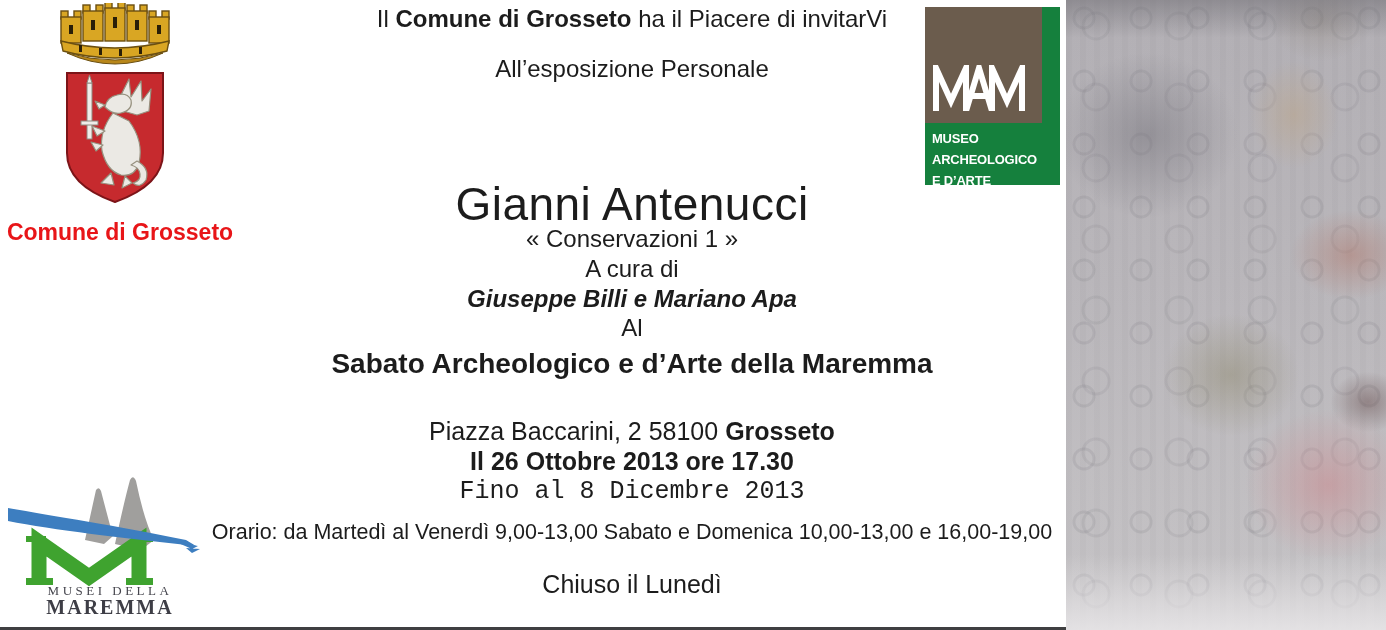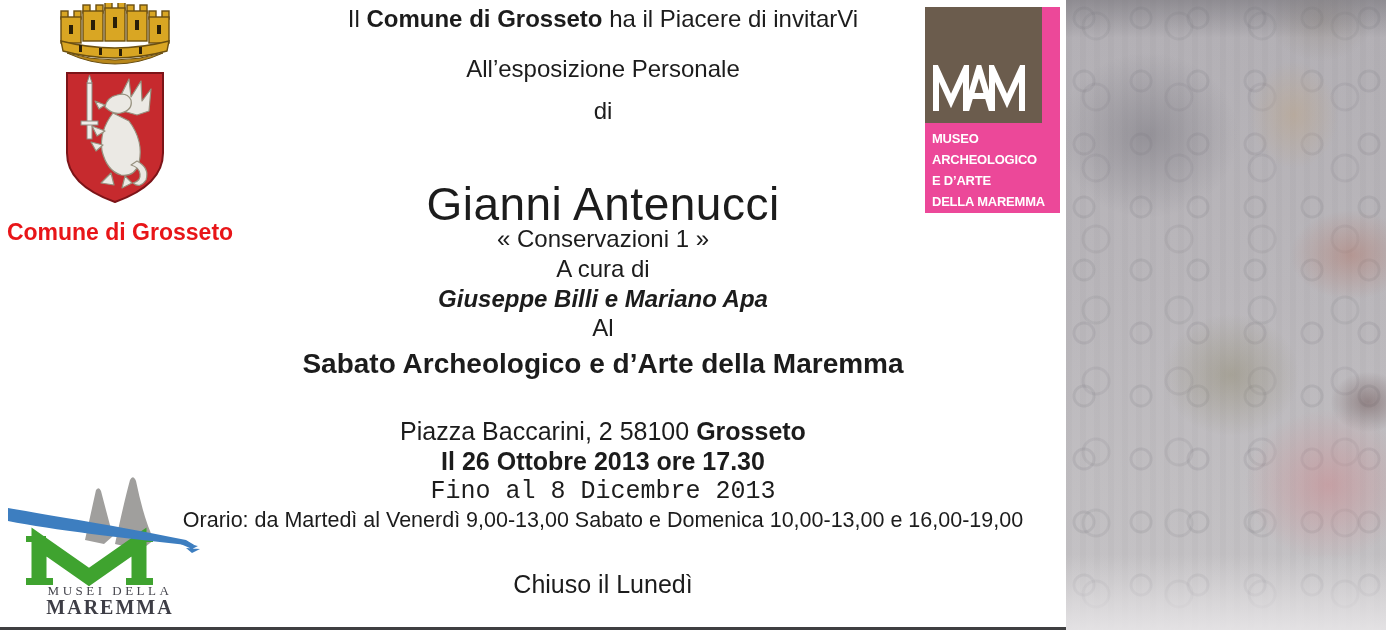--- a/index.html
+++ b/index.html
@@ -1,37 +1,37 @@
 <!DOCTYPE html>
 <html><head>
 <meta charset="utf-8">
 <style>
   html,body{margin:0;padding:0;background:#ffffff;}
   .page{
     position:relative;width:1386px;height:630px;background:#ffffff;
     overflow:hidden;font-family:"Liberation Sans",sans-serif;color:#1c1c1c;
   }
   
-  .textcol{position:absolute;left:83px;top:0;width:1040px;height:530px;}
+  .textcol{position:absolute;left:112px;top:0;width:1040px;height:530px;}
   .line{position:absolute;left:0;width:100%;text-align:center;white-space:nowrap;}
   .fs24{font-size:24px;line-height:26px;}
   .fs25{font-size:25px;line-height:27px;}
-  .fs21{font-size:21.5px;line-height:24px;}
+  .fs21{font-size:21.5px;line-height:24px;margin-top:12px;}
   .title{font-size:46px;line-height:48px;font-weight:400;letter-spacing:0.5px;}
   .venue{font-size:28px;line-height:30px;font-weight:700;}
   .b{font-weight:700;}
   .bi{font-weight:700;font-style:italic;}
   
   .emblem{position:absolute;left:55px;top:3px;width:120px;height:205px;}
   .comune-label{
     position:absolute;left:0px;top:219px;width:240px;text-align:center;
     color:#e81518;font-weight:700;font-size:23px;white-space:nowrap;
   }
   
-  .mam{position:absolute;left:925px;top:7px;width:135px;height:206px;background:#ec4899;}
+  .mam{position:absolute;left:925px;top:7px;width:135px;height:178px;background:#15803d;}
   .mam-brown{position:absolute;left:0;top:0;width:117px;height:116px;background:#6b5c4d;}
   .mam-acronym-svg{position:absolute;left:7px;top:58px;width:100px;height:46px;}
   .mam-name{
     position:absolute;left:7px;top:121px;width:126px;
     color:#ffffff;font-weight:700;font-size:13.5px;line-height:21px;
     letter-spacing:-0.2px;transform:scaleX(0.96);transform-origin:left top;
     white-space:nowrap;
   }
   .sr{position:absolute;width:1px;height:1px;overflow:hidden;clip:rect(0 0 0 0);white-space:nowrap;}
   
@@ -139,21 +139,20 @@
       <div>MUSEO</div>
       <div>ARCHEOLOGICO</div>
       <div>E D’ARTE</div>
       <div>DELLA MAREMMA</div>
     </div>
   </div>
 
   <div class="textcol">
     <div class="line fs24" style="top:6px;"><span>Il </span><span class="b">Comune di Grosseto</span><span> ha il Piacere di invitarVi</span></div>
     <div class="line fs24" style="top:36px;margin-top:20px;">All’esposizione Personale</div>
-    <div class="line fs24" style="top:98px;">di</div>
     <div class="line title" style="top:136px;margin-top:44px;">Gianni Antenucci</div>
     <div class="line fs24" style="top:226px;">« Conservazioni 1 »</div>
     <div class="line fs24 bi" style="top:286px;">Giuseppe Billi e Mariano Apa</div>
     <div class="line fs24" style="top:256px;">A cura di</div>
     <div class="line fs24" style="top:315px;">Al</div>
     <div class="line venue" style="top:349px;">Sabato Archeologico e d’Arte della Maremma</div>
     <div class="line fs25" style="top:418px;"><span>Piazza Baccarini, 2 58100 </span><span class="b">Grosseto</span></div>
     <div class="line fs25 b" style="top:448px;">Il 26 Ottobre 2013 ore 17.30</div>
     <div class="line fs25" style="top:478px;font-family:Liberation Mono, monospace;">Fino al 8 Dicembre 2013</div>
     <div class="line fs21" style="top:508px;">Orario: da Martedì al Venerdì 9,00-13,00 Sabato e Domenica 10,00-13,00 e 16,00-19,00</div>

